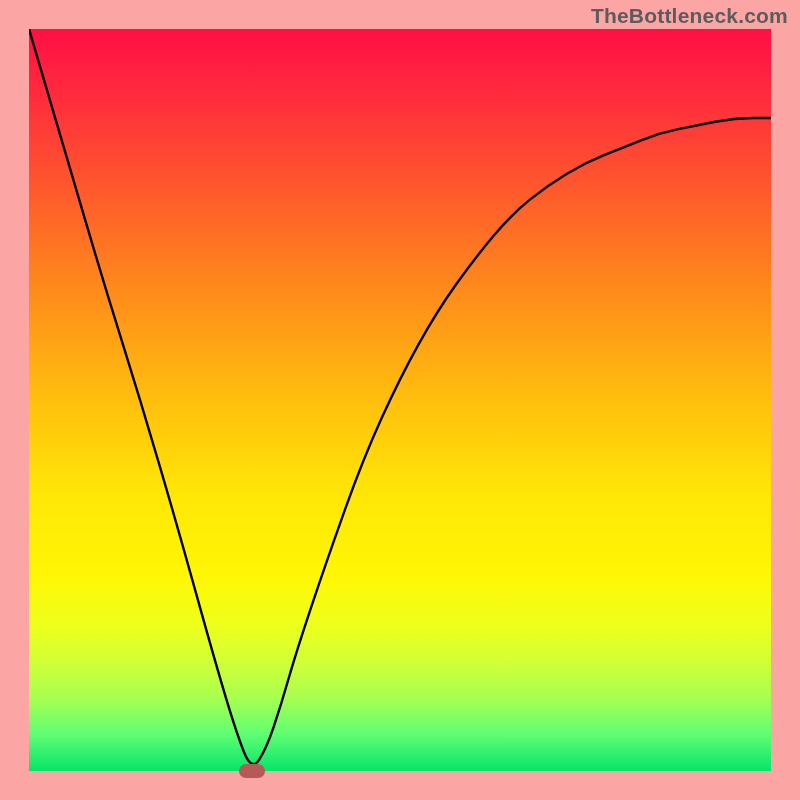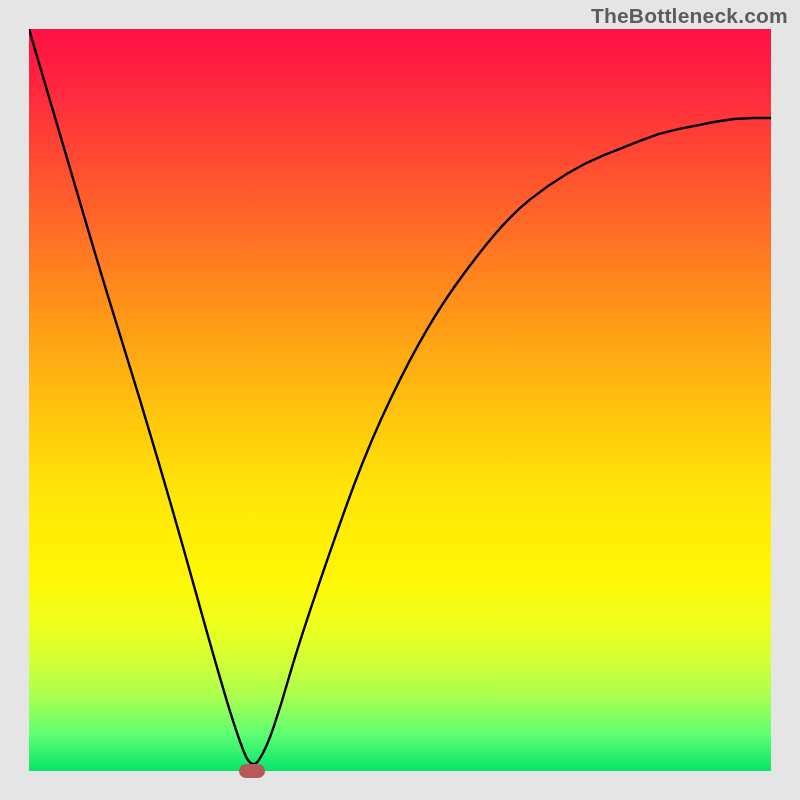--- a/index.html
+++ b/index.html
@@ -8,21 +8,21 @@
     width: 800px;
     height: 800px;
     overflow: hidden;
     background: #000;
     font-family: Arial, Helvetica, sans-serif;
   }
   .frame {
     position: relative;
     width: 800px;
     height: 800px;
-    background: #e5e5e5;
+    background: #fca5a5;
   }
   .plot {
     position: absolute;
     left: 29px;
     top: 29px;
     width: 742px;
     height: 742px;
     background: linear-gradient(
       to bottom,
       #ff0f45 0%,

